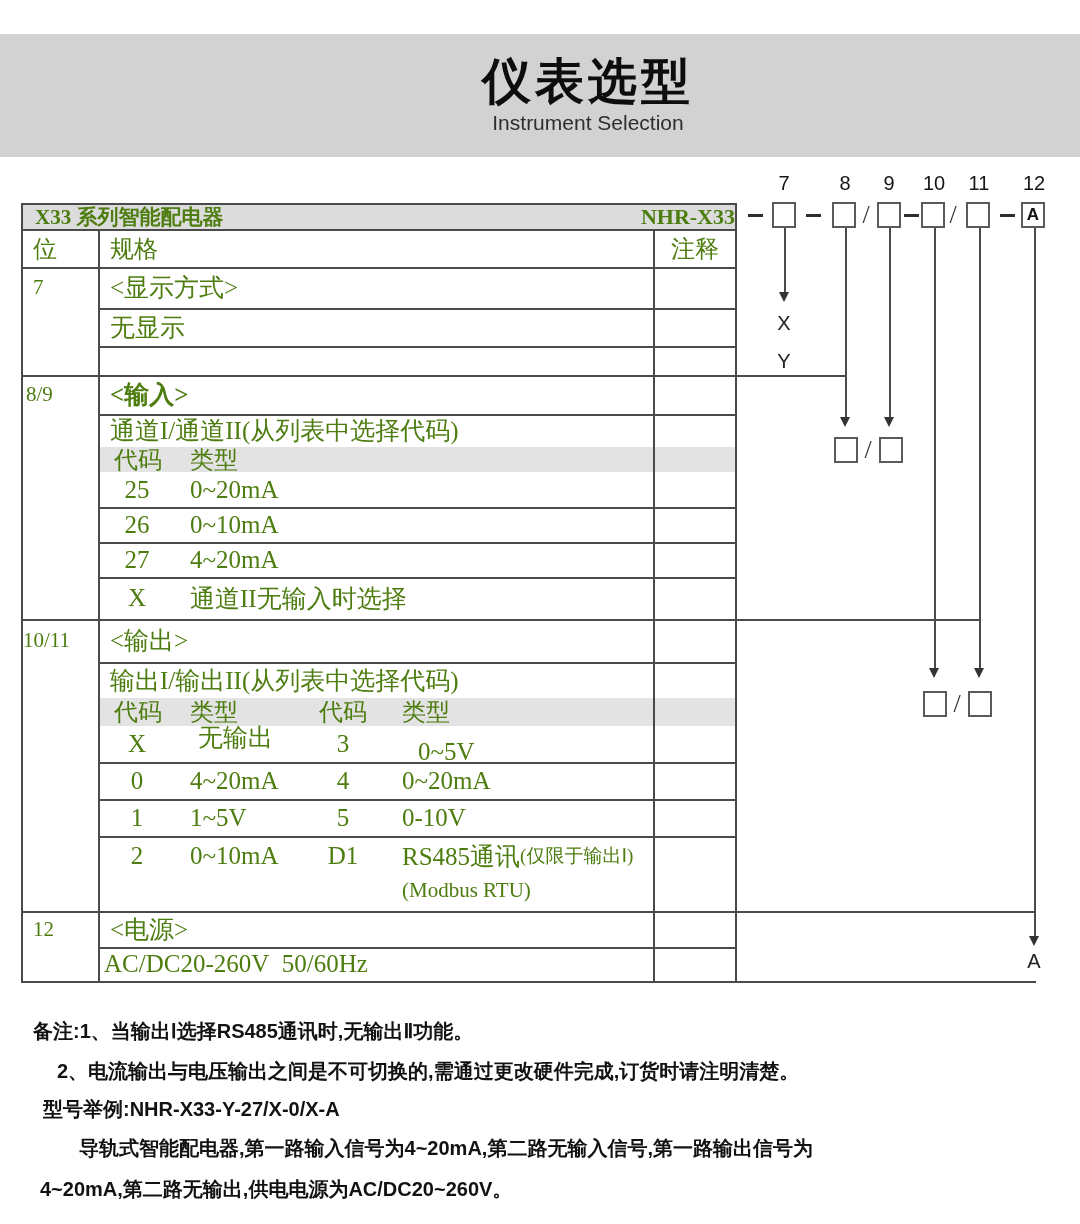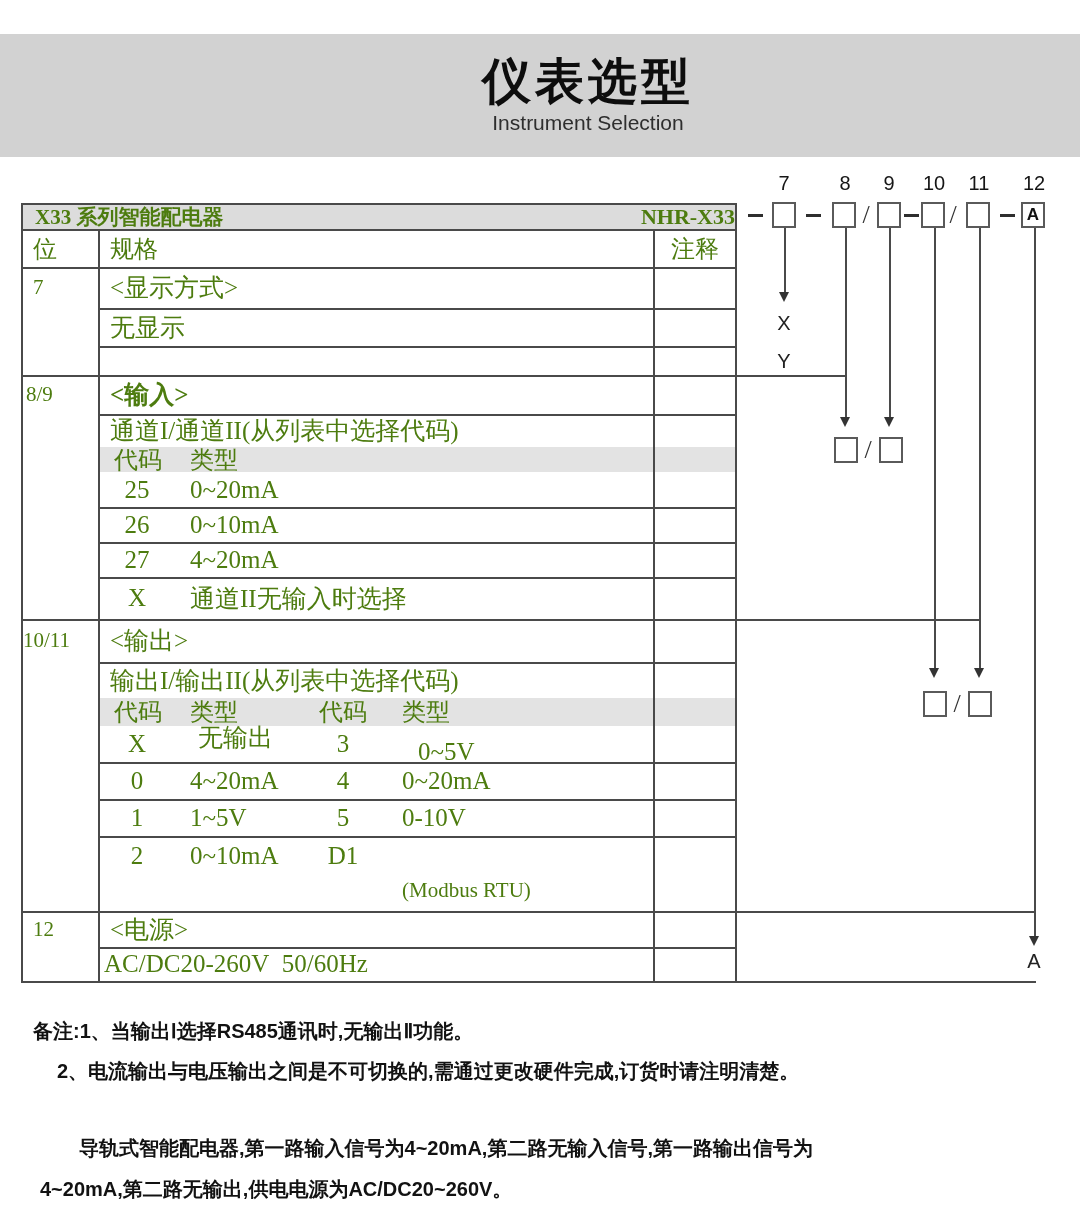--- a/index.html
+++ b/index.html
@@ -118,20 +118,24 @@
   <div class="cell" style="left:402px;top:762px;width:250px;height:37px;">0~20mA</div>
 
   <div class="cell c" style="left:106px;top:799px;width:62px;height:37px;">1</div>
   <div class="cell" style="left:190px;top:799px;width:120px;height:37px;">1~5V</div>
   <div class="cell c" style="left:313px;top:799px;width:60px;height:37px;">5</div>
   <div class="cell" style="left:402px;top:799px;width:250px;height:37px;">0-10V</div>
 
   <div class="cell c" style="left:106px;top:838px;width:62px;height:36px;">2</div>
   <div class="cell" style="left:190px;top:838px;width:120px;height:36px;">0~10mA</div>
   <div class="cell c" style="left:313px;top:838px;width:60px;height:36px;">D1</div>
+  <div class="cell" style="left:402px;top:838px;width:334px;height:36px;">
+    <span>RS485通讯</span>
+      <span class="fs19">(仅限于输出Ⅰ)</span>
+  </div>
   <div class="cell fs21" style="left:402px;top:874px;width:334px;height:32px;">(Modbus RTU)</div>
 
   <div class="cell fs21" style="left:33px;top:911px;width:50px;height:36px;">12</div>
   <div class="cell" style="left:110px;top:911px;width:300px;height:36px;">&lt;电源&gt;</div>
   <div class="cell" style="left:104px;top:947px;width:500px;height:34px;">AC/DC20-260V&nbsp; 50/60Hz</div>
 
   <div class="digit" style="left:769px;top:172px;">7</div>
   <div class="digit" style="left:830px;top:172px;">8</div>
   <div class="digit" style="left:874px;top:172px;">9</div>
   <div class="digit" style="left:919px;top:172px;">10</div>
@@ -170,16 +174,17 @@
 
   <div class="cbox" style="left:834px;top:437px;"></div>
   <div class="slash" style="left:858px;top:437px;width:20px;height:26px;">/</div>
   <div class="cbox" style="left:879px;top:437px;"></div>
   <div class="cbox" style="left:923px;top:691px;"></div>
   <div class="slash" style="left:947px;top:691px;width:20px;height:26px;">/</div>
   <div class="cbox" style="left:968px;top:691px;"></div>
 
   <div class="note" style="left:33px;top:1018px;">备注:1、当输出Ⅰ选择RS485通讯时,无输出Ⅱ功能。</div>
   <div class="note" style="left:57px;top:1058px;">2、电流输出与电压输出之间是不可切换的,需通过更改硬件完成,订货时请注明清楚。</div>
+  <div class="note" style="left:43px;top:1096px;">型号举例:NHR-X33-Y-27/X-0/X-A</div>
   <div class="note" style="left:40px;top:1135px;margin-left:39px;">导轨式智能配电器,第一路输入信号为4~20mA,第二路无输入信号,第一路输出信号为</div>
   <div class="note" style="left:40px;top:1176px;">4~20mA,第二路无输出,供电电源为AC/DC20~260V。</div>
 
 </div>
 
 </body></html>

